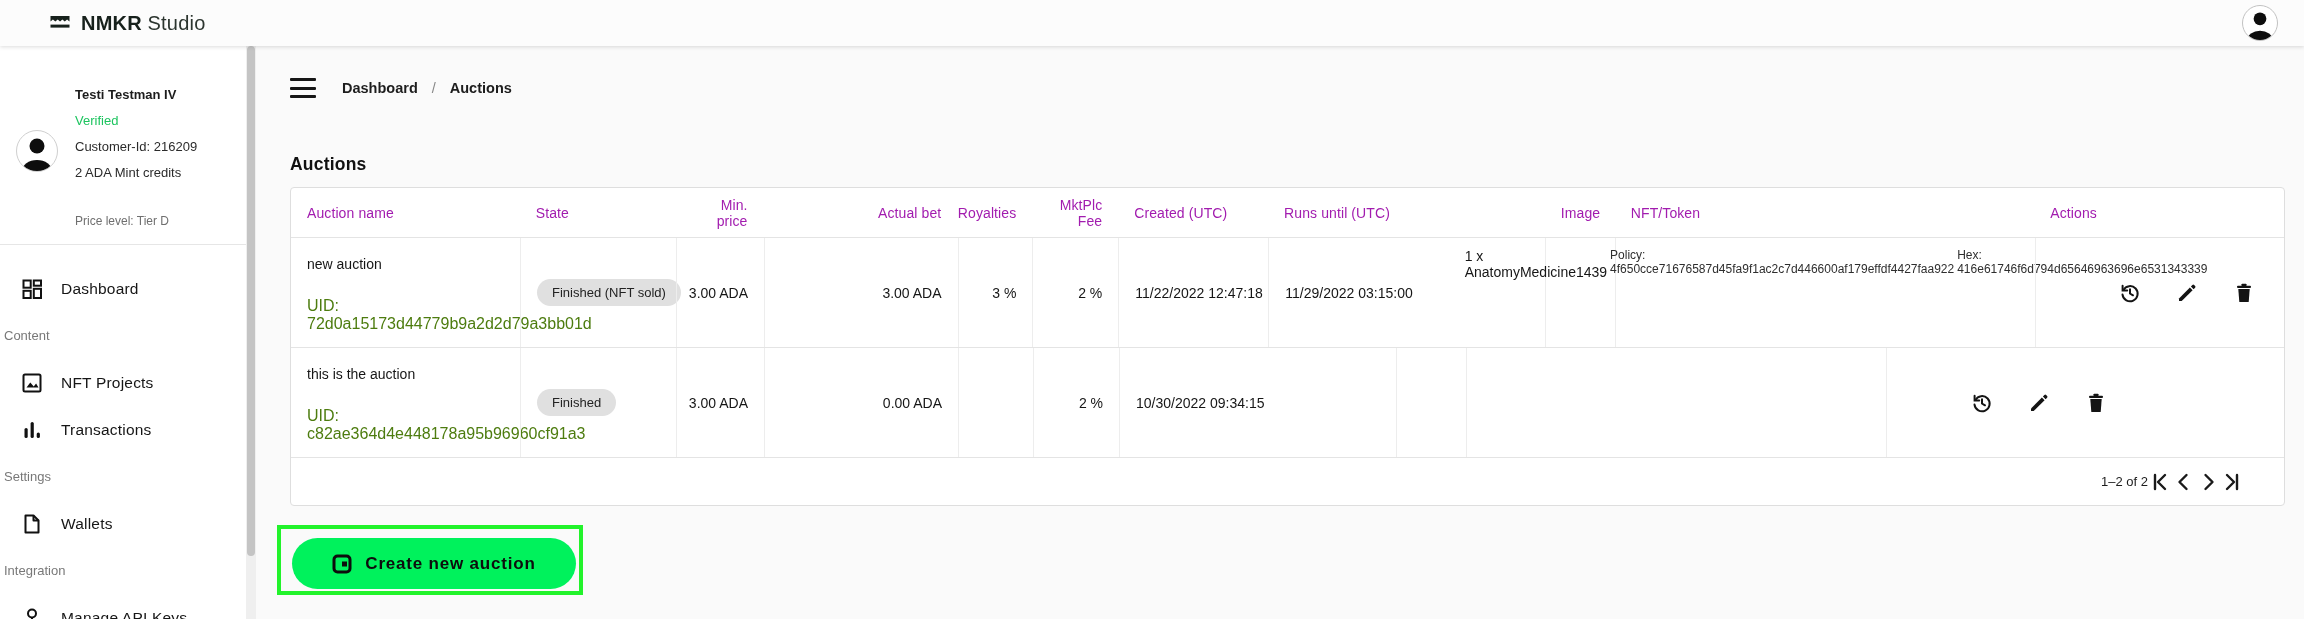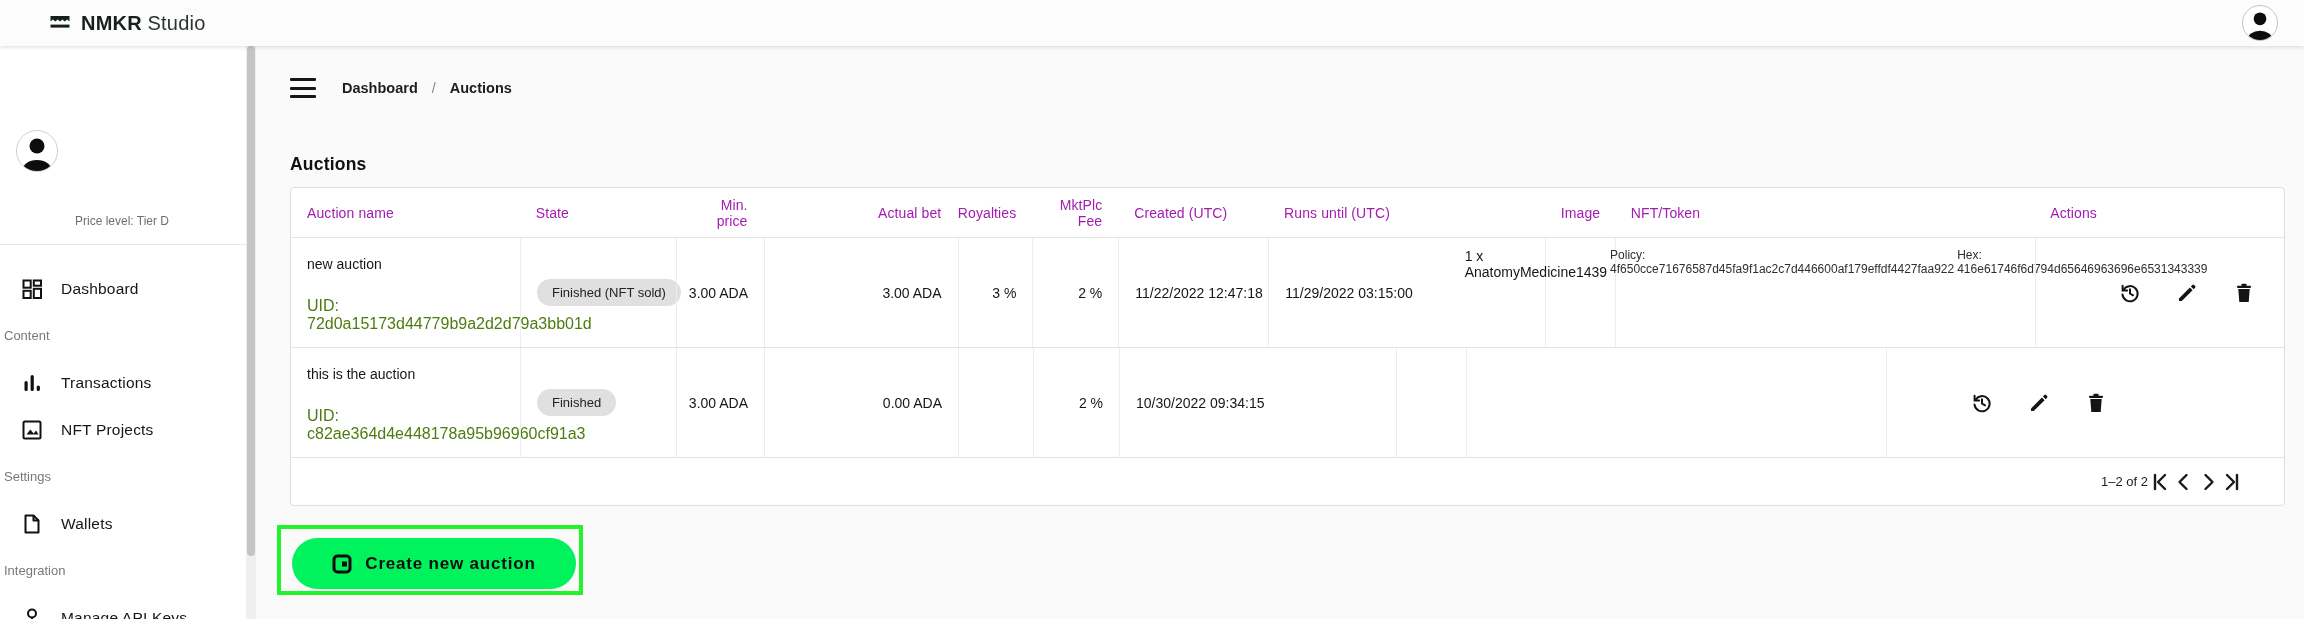--- a/index.html
+++ b/index.html
@@ -134,54 +134,60 @@
   </div>
 </header>
 
 <aside class="sidebar">
   <div class="user-avatar">
     <svg width="40" height="40" viewBox="0 0 40 40">
       <circle cx="20" cy="15" r="7.5" fill="#0d0d0d"></circle>
       <path d="M5 40 a15 11 0 0 1 30 0 z" fill="#0d0d0d"></path>
     </svg>
   </div>
+  <div class="user-info">
+    <div class="user-name">Testi Testman IV</div>
+    <div class="user-verified">Verified</div>
+    <div class="user-line">Customer-Id: 216209</div>
+    <div class="user-line">2 ADA Mint credits</div>
+  </div>
   <div class="price-level">Price level: Tier D</div>
   <div class="side-divider"></div>
 
   <nav class="nav">
     <div class="nav-item">
       <span class="nav-icon">
         <svg width="24" height="24" viewBox="0 0 24 24" fill="none" stroke="#111" stroke-width="2">
           <rect x="3.5" y="3.5" width="7.2" height="7.2"></rect>
           <rect x="13.8" y="3.5" width="7.2" height="5.2"></rect>
           <rect x="3.5" y="13.8" width="7.2" height="7.2"></rect>
           <rect x="13.8" y="11.8" width="7.2" height="9.2"></rect>
         </svg>
       </span>
       <span class="label">Dashboard</span>
     </div>
     <div class="nav-section">Content</div>
     <div class="nav-item">
       <span class="nav-icon">
+        <svg width="24" height="24" viewBox="0 0 24 24" fill="none" stroke="#111" stroke-width="2">
+          <rect x="3.5" y="3.5" width="17" height="17" rx="1.5"></rect>
+          <path d="M6.5 16.5l3.8-5 3.4 4 2.4-3 2.4 4z" fill="#111" stroke="none"></path>
+        </svg>
+      </span>
+      <span class="label">NFT Projects</span>
+    </div>
+    <div class="nav-item">
+      <span class="nav-icon">
         <svg width="24" height="24" viewBox="0 0 24 24" fill="#111">
           <rect x="4.5" y="10" width="3.2" height="10" rx="1.6"></rect>
           <rect x="10.6" y="4" width="3.2" height="16" rx="1.6"></rect>
           <rect x="16.7" y="14.5" width="3.2" height="5.5" rx="1.6"></rect>
         </svg>
       </span>
       <span class="label">Transactions</span>
-    </div>
-    <div class="nav-item">
-      <span class="nav-icon">
-        <svg width="24" height="24" viewBox="0 0 24 24" fill="none" stroke="#111" stroke-width="2">
-          <rect x="3.5" y="3.5" width="17" height="17" rx="1.5"></rect>
-          <path d="M6.5 16.5l3.8-5 3.4 4 2.4-3 2.4 4z" fill="#111" stroke="none"></path>
-        </svg>
-      </span>
-      <span class="label">NFT Projects</span>
     </div>
     <div class="nav-section">Settings</div>
     <div class="nav-item">
       <span class="nav-icon">
         <svg width="24" height="24" viewBox="0 0 24 24" fill="none" stroke="#111" stroke-width="2" stroke-linejoin="round">
           <path d="M5.5 3.5h8l5 5v12h-13z"></path>
           <path d="M13.5 3.5v5h5"></path>
         </svg>
       </span>
       <span class="label">Wallets</span>

